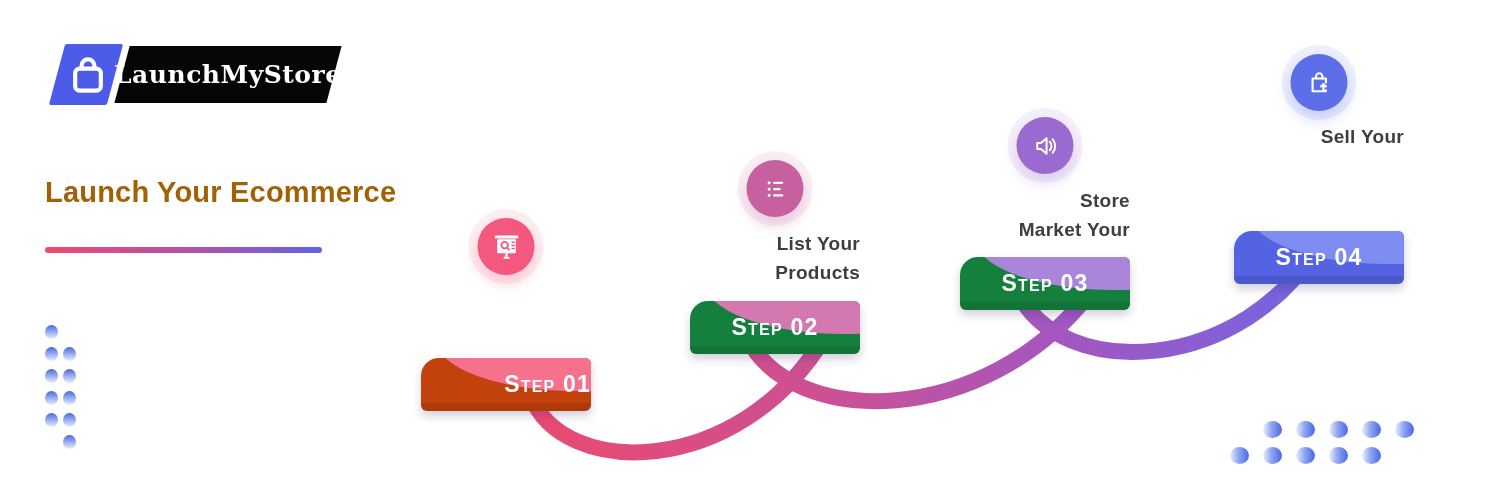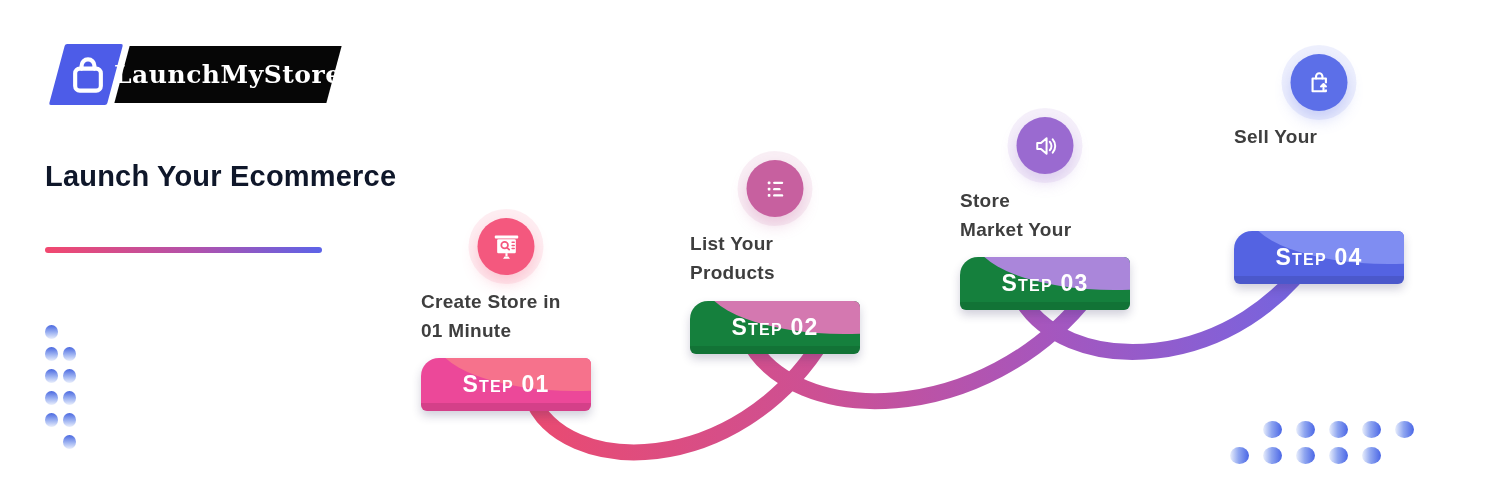--- a/index.html
+++ b/index.html
@@ -20,43 +20,43 @@
     display:flex; align-items:center; justify-content:center;
   }
   .logo-plate span {
     transform:skewX(15deg); color:#ffffff;
     font-family:"DejaVu Serif", serif; font-weight:bold; font-size:25px;
     letter-spacing:0.5px; white-space:nowrap;
   }
 
   
   .heading {
-    position:absolute; left:45px; top:156px; width:420px;
-    color:#0f172a; font-size:29px; font-weight:bold; line-height:40px;
+    position:absolute; left:45px; top:172px; width:420px;
+    color:#a16207; font-size:29px; font-weight:bold; line-height:40px;
     letter-spacing:0.2px;
   }
   .underline {
     position:absolute; left:45px; top:247px; width:277px; height:6px;
     border-radius:3px;
     background:linear-gradient(90deg,#f2486f 0%,#b052ad 55%,#5c63e8 100%);
   }
 
   
   .flow { position:absolute; left:0; top:0; z-index:1; }
 
   
   .step { position:absolute; top:0; width:170px; height:500px; z-index:2; }
   .step .circle {
     position:absolute; left:50%; transform:translateX(-50%);
     width:57px; height:57px; border-radius:50%;
     display:flex; align-items:center; justify-content:center;
   }
   .step .circle svg { width:32px; height:32px; }
   .step .title {
-    position:absolute; width:100%; text-align:left;
+    position:absolute; width:100%; text-align:right;
     color:#3e3e3e; font-size:19px; font-weight:bold; line-height:29px;
     letter-spacing:0.3px;
   }
   .step .banner {
     position:absolute; left:0; width:170px; height:53px;
     border-radius:18px 6px 6px 6px; overflow:hidden;
     display:flex; align-items:center; justify-content:center;
     box-shadow:0 5px 10px rgba(45,40,90,0.22);
   }
   .step .banner::before {   
@@ -81,21 +81,21 @@
   .step-1 .title  { top:287px; } .step-2 .title  { top:229px; }
   .step-3 .title  { top:186px; } .step-4 .title  { top:122px; }
   .step-1 .banner { top:358px; } .step-2 .banner { top:301px; }
   .step-3 .banner { top:257px; } .step-4 .banner { top:193px;margin-top:38px; }
 
   
   .step-1 .circle { background:#f4587e; box-shadow:0 0 0 9px rgba(244,88,126,0.10), 0 8px 16px rgba(244,88,126,0.28); }
   .step-2 .circle { background:#c7609f; box-shadow:0 0 0 9px rgba(199,96,159,0.10), 0 8px 16px rgba(199,96,159,0.28); }
   .step-3 .circle { background:#9a6ad0; box-shadow:0 0 0 9px rgba(154,106,208,0.10), 0 8px 16px rgba(154,106,208,0.28); }
   .step-4 .circle { background:#5c6fe8; box-shadow:0 0 0 9px rgba(92,111,232,0.10), 0 8px 16px rgba(92,111,232,0.28); }
-  .step-1 .banner { background:#ec4899; } .step-1 .banner::before { background:#f6728c; }
+  .step-1 .banner { background:#c2410c;justify-content:flex-end; } .step-1 .banner::before { background:#f6728c; }
   .step-2 .banner { background:#15803d; } .step-2 .banner::before { background:#d478b0; }
   .step-3 .banner { background:#15803d; } .step-3 .banner::before { background:#aa86da; }
   .step-4 .banner { background:#5463e2; } .step-4 .banner::before { background:#7f8df2; }
 
   
   .dots-left {
     position:absolute; left:45px; top:325px;
     display:grid; grid-template-columns:repeat(2,13px); gap:8px 5px;
   }
   .dots-left .d {
@@ -153,24 +153,20 @@
       <svg viewBox="0 0 24 24">
         <rect x="3.2" y="3.4" width="17.6" height="2.2" rx="0.7" fill="#ffffff"></rect>
         <rect x="5" y="6.2" width="14" height="10.4" rx="0.9" fill="#ffffff"></rect>
         <circle cx="10.6" cy="10.6" r="2.5" fill="none" stroke="#f4587e" stroke-width="1.3"></circle>
         <path d="M12.4 12.4 l1.6 1.6" stroke="#f4587e" stroke-width="1.3" stroke-linecap="round"></path>
         <path d="M16.2 8.4 h1.6 M16.2 10.8 h1.6 M16.2 13.2 h1.6" stroke="#f4587e" stroke-width="1.1" stroke-linecap="round"></path>
         <rect x="11.2" y="16.6" width="1.6" height="2.4" fill="#ffffff"></rect>
         <path d="M9.4 20.8 h5.2 l-1.2 -1.6 h-2.8 z" fill="#ffffff"></path>
       </svg>
     </div>
-    <div class="title">
-      <div>Create Store in</div>
-      <div>01 Minute</div>
-    </div>
     <div class="banner">
       <span>Step 01</span>
     </div>
   </div>
 
   <div class="step step-2">
     <div class="circle">
       <svg viewBox="0 0 24 24">
         <rect x="6.2" y="6.4" width="2" height="2" rx="0.5" fill="#ffffff"></rect>
         <rect x="6.2" y="11.1" width="2" height="2" rx="0.5" fill="#ffffff"></rect>

